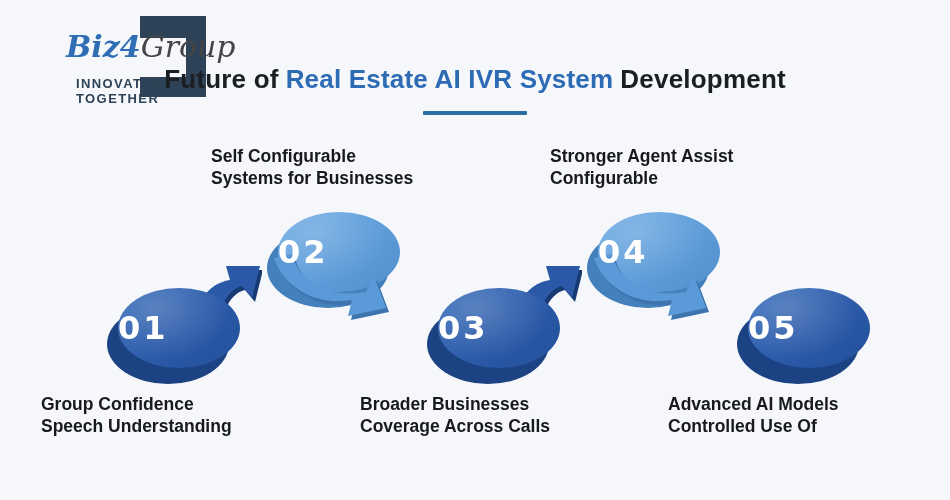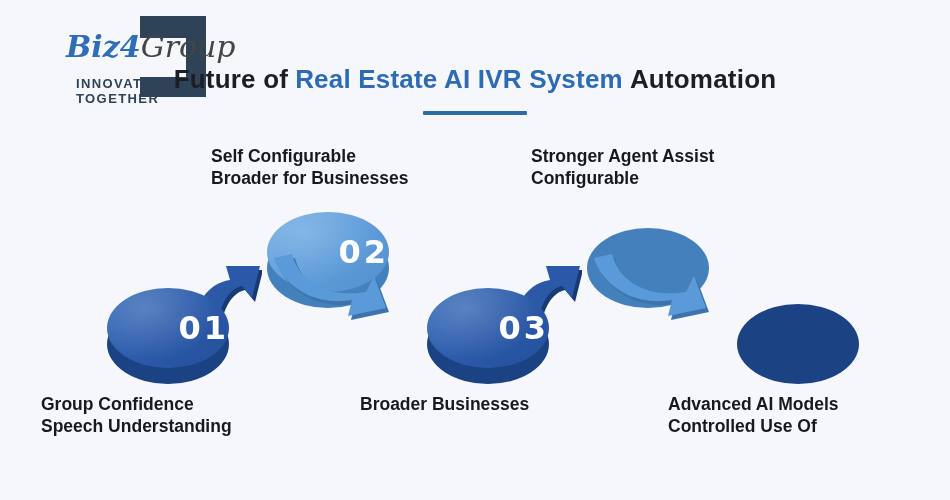--- a/index.html
+++ b/index.html
@@ -56,22 +56,22 @@
     position:absolute;left:50%;top:111px;transform:translateX(-50%);
     width:104px;height:4px;background:var(--underline-blue);border-radius:1px;
   }
 
   
   .disc{position:absolute;width:122px;height:96px;}
   .disc .side{
     position:absolute;left:0;top:16px;width:122px;height:80px;border-radius:50%;
   }
   .disc .top{
-    position:absolute;left:0;top:0;width:122px;height:80px;border-radius:50%;
-    display:flex;align-items:center;justify-content:flex-end;
+    position:absolute;left:11px;top:0;width:122px;height:80px;border-radius:50%;
+    display:flex;align-items:center;justify-content:flex-start;
   }
   .disc .top::after{
     content:"";position:absolute;inset:0;border-radius:50%;
     background:radial-gradient(ellipse at 32% 26%,rgba(255,255,255,.20),rgba(255,255,255,0) 62%);
   }
   .disc.dark .side{background:var(--disc-dark-side);}
   .disc.dark .top{background:linear-gradient(140deg,#356cba 0%,var(--disc-dark-top) 55%,#24509a 100%);}
   .disc.light .side{background:var(--disc-light-side);}
   .disc.light .top{background:linear-gradient(140deg,#6fabe4 0%,var(--disc-light-top) 60%,#5390cd 100%);}
   .num{
@@ -93,35 +93,35 @@
   .a4{left:592px;top:250px;width:140px;height:70px;}
 
   
   .step-label{
     position:absolute;width:250px;text-align:left;
     font-size:17.5px;font-weight:700;line-height:22px;color:var(--label-text);
   }
   .l1{left:41px;top:393px;}
   .l2{left:211px;top:145px;}
   .l3{left:360px;top:393px;}
-  .l4{left:531px;top:145px;}
+  .l4{left:550px;top:145px;}
   .l5{left:668px;top:393px;}
 </style>
 </head>
 <body>
 
 <div class="canvas">
 
   <div class="logo">
     <div class="logo-mark"></div>
     <div class="logo-text"><span class="biz">Biz</span><span class="four">4</span><span class="group">Group</span></div>
     <div class="logo-tagline">INNOVATING TOGETHER</div>
   </div>
 
-  <h1 class="title"><span>Future of</span><span class="hl">Real Estate AI IVR System</span><span>Automation</span></h1>
+  <h1 class="title"><span>Future of</span><span class="hl">Real Estate AI IVR System</span><span>Development</span></h1>
   <div class="title-underline"></div>
 
   <svg class="arrow a1" viewBox="0 0 76 88">
     <path fill="var(--arrow-dark-shadow)" transform="translate(3,4)" d="M8 88 C4 50 18 24 44 20 L40 6 74 6 66 38 56 26 C38 30 30 56 28 88 Z"></path>
     <path fill="var(--disc-dark-top)" d="M8 88 C4 50 18 24 44 20 L40 6 74 6 66 38 56 26 C38 30 30 56 28 88 Z"></path>
   </svg>
   <div class="disc dark d1">
     <div class="side"></div>
     <div class="top">
         <span class="num">01</span>
@@ -145,40 +145,47 @@
   </svg>
   <div class="disc dark d3">
     <div class="side"></div>
     <div class="top">
         <span class="num">03</span>
       </div>
   </div>
 
   <div class="disc light d4">
     <div class="side"></div>
+    <div class="top">
+        <span class="num">04</span>
+      </div>
   </div>
   <svg class="arrow a4" viewBox="0 0 140 70">
     <path fill="var(--arrow-light-shadow)" transform="translate(3,4)" d="M2 8 C12 38 44 56 80 50 L76 66 114 58 102 26 94 42 C58 48 28 34 20 4 Z"></path>
     <path fill="var(--disc-light-top)" d="M2 8 C12 38 44 56 80 50 L76 66 114 58 102 26 94 42 C58 48 28 34 20 4 Z"></path>
   </svg>
 
   <div class="disc dark d5">
     <div class="side"></div>
+    <div class="top">
+        <span class="num">05</span>
+      </div>
   </div>
 
   <div class="step-label l1">
     <div>Group Confidence</div>
     <div>Speech Understanding</div>
   </div>
   <div class="step-label l2">
     <div>Self Configurable</div>
-    <div>Broader for Businesses</div>
+    <div>Systems for Businesses</div>
   </div>
   <div class="step-label l3">
     <div>Broader Businesses</div>
+    <div>Coverage Across Calls</div>
   </div>
   <div class="step-label l4">
     <div>Stronger Agent Assist</div>
     <div>Configurable</div>
   </div>
   <div class="step-label l5">
     <div>Advanced AI Models</div>
     <div>Controlled Use Of</div>
   </div>
 

